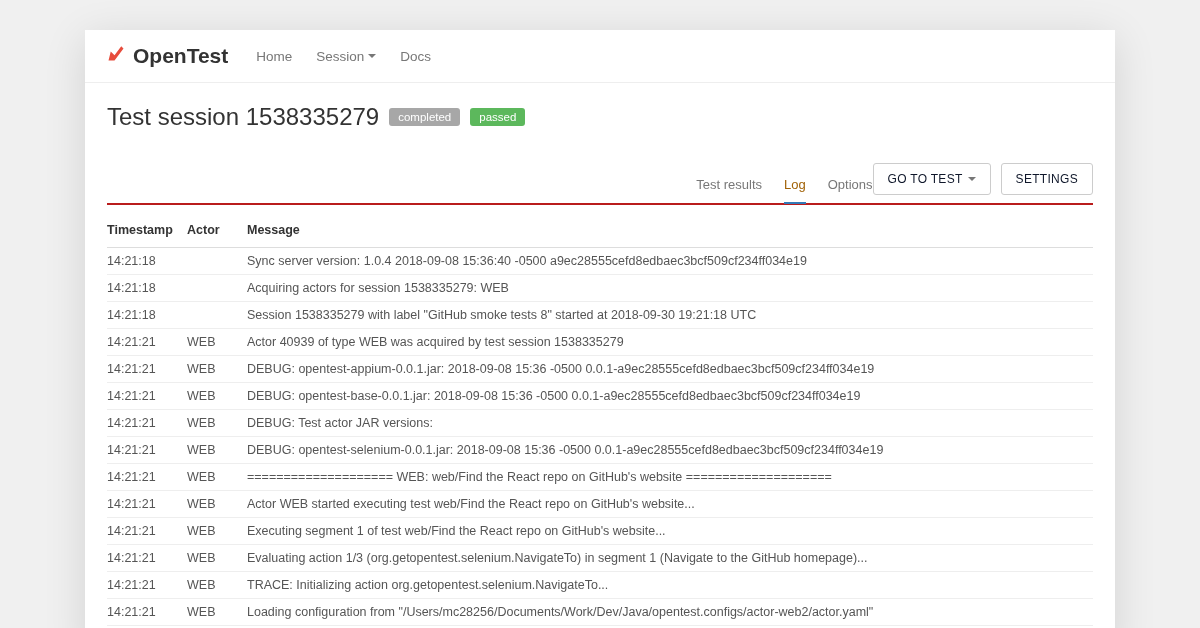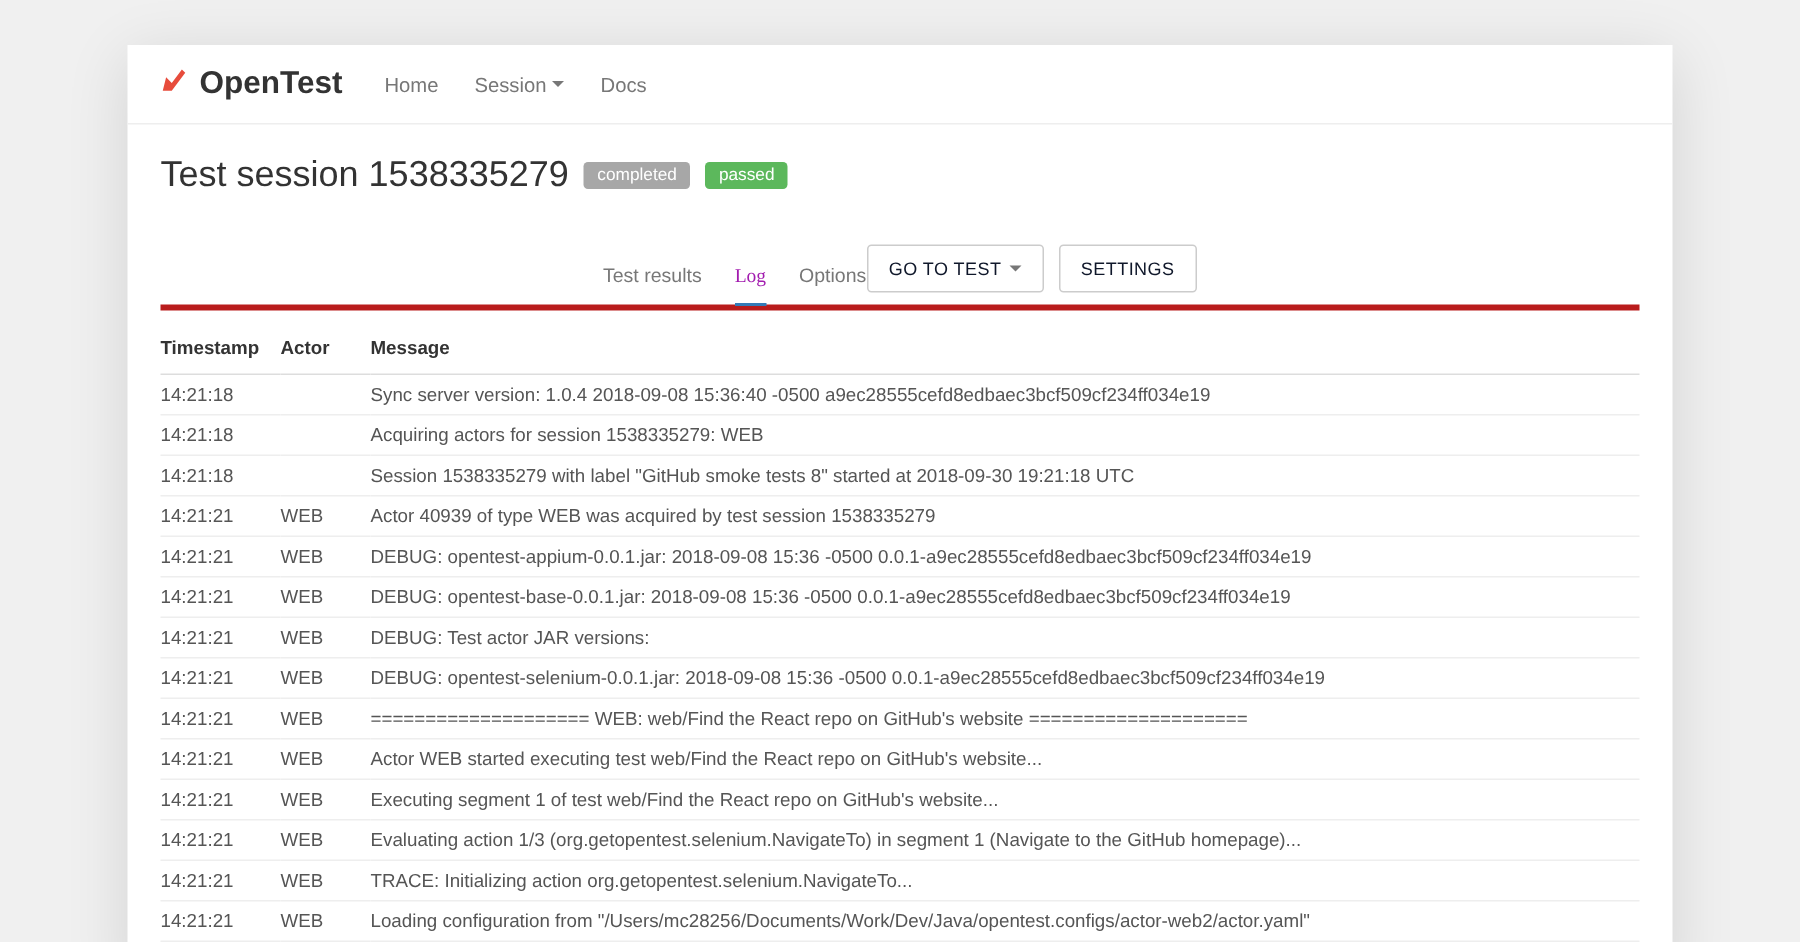--- a/index.html
+++ b/index.html
@@ -65,37 +65,36 @@
   .badge {
     font-size: 11.5px;
     padding: 3px 9px;
     border-radius: 3px;
     color: #fff;
   }
   .badge-completed { background: #a7a7a7; }
   .badge-passed { background: #5cb85c; }
   .mid-row {
     display: flex;
-    justify-content: center;
+    justify-content: flex-end;
     align-items: flex-end;
-    border-bottom: 4px solid #b91c1c;
+    border-bottom: 2px solid #b91c1c;
     margin-bottom: 6px;
   }
   .tabs { display: flex; gap: 22px; }
   .tab {
     font-size: 13px;
     color: #777;
     padding: 10px 0;
     cursor: pointer;
   }
   .tab.active {
-    color: #a21caf;
+    color: #a16207;
     border-bottom: 2px solid #337ab7;
     margin-bottom: -1px;
-    font-family: Liberation Serif, serif;
   }
   .action-buttons { display: flex; gap: 10px; margin-bottom: 8px; }
   .btn {
     font-size: 12px;
     padding: 8px 14px;
     border: 1px solid #ccc;
     border-radius: 3px;
     background: #fff;
     cursor: pointer;
     color: #0f172a;

